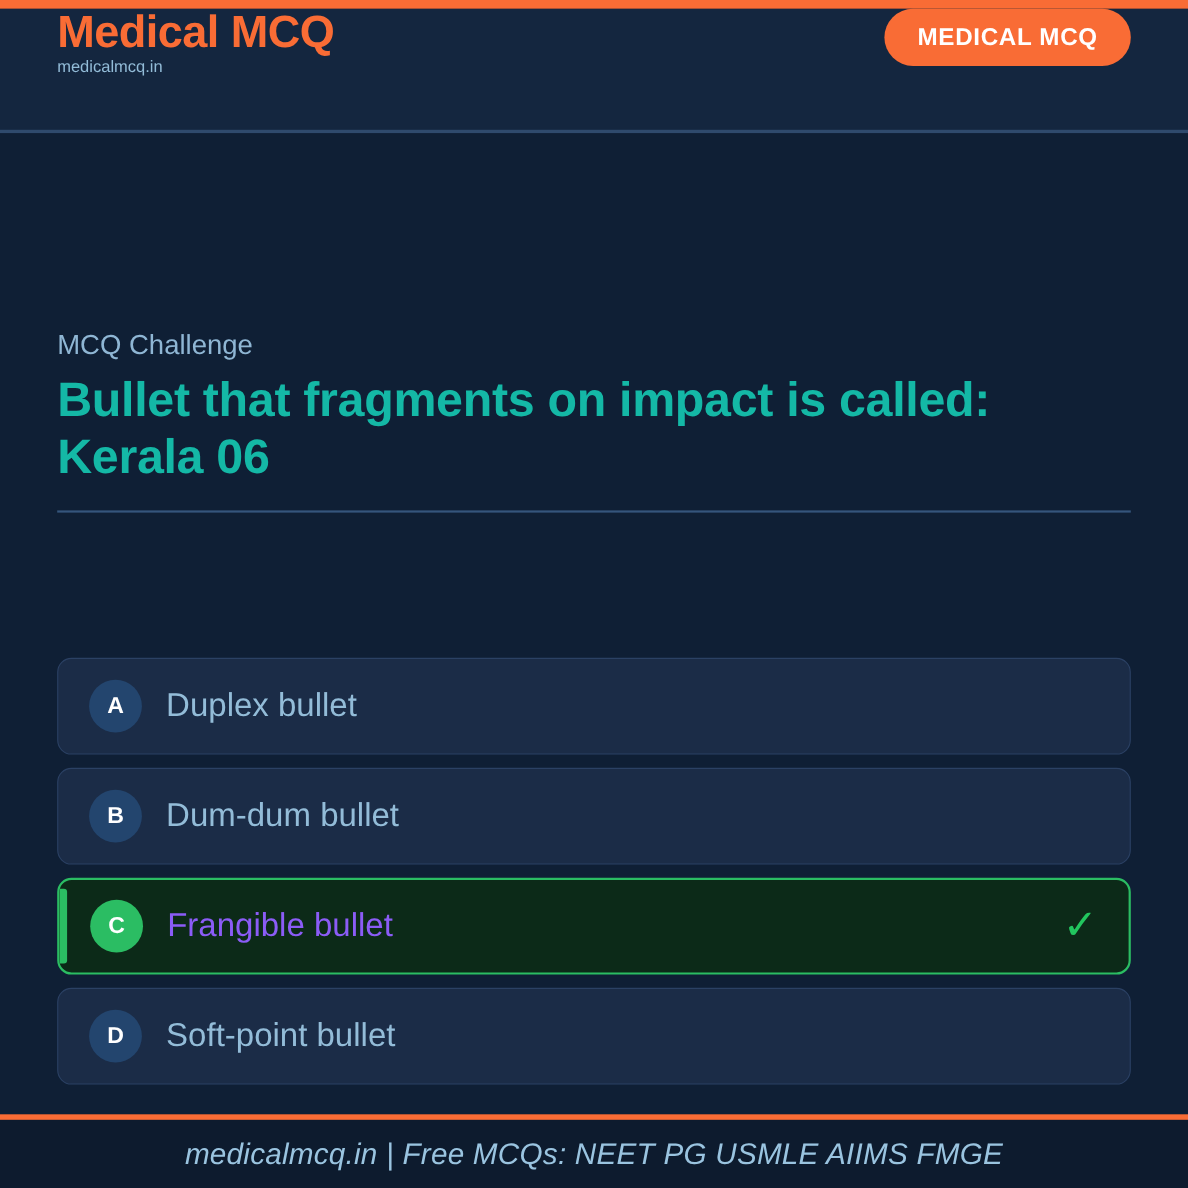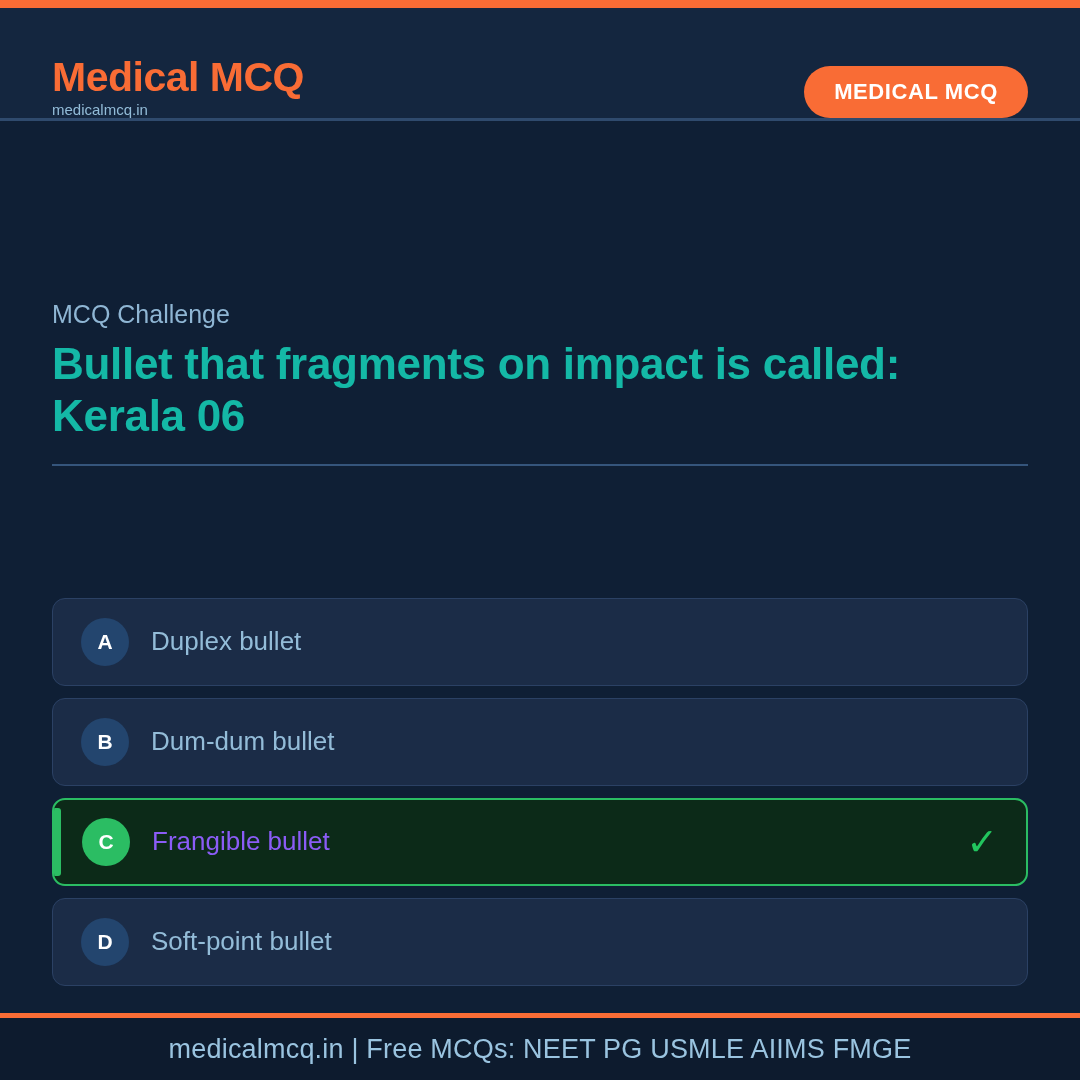--- a/index.html
+++ b/index.html
@@ -31,21 +31,21 @@
 
   
   .header {
     position: relative;
     height: 113px;
     flex: 0 0 auto;
     background: #14263f;
     border-bottom: 3px solid #2e4straight;
     border-bottom: 3px solid #2f4straight;
     display: flex;
-    align-items: flex-end;
+    align-items: flex-start;
     justify-content: space-between;
     padding: 0 52px;
   }
   .header { border-bottom: 3px solid #2f4a6d; }
 
   .brand {
     display: flex;
     flex-direction: column;
     justify-content: center;
     gap: 2px;
@@ -142,21 +142,21 @@
     color: #ffffff;
     font-size: 21px;
     font-weight: bold;
     display: flex;
     align-items: center;
     justify-content: center;
     margin-right: 22px;
   }
 
   .option-label {
-    font-size: 26px;
+    font-size: 30px;
     color: #93bcd8;
     line-height: 1.2;
   }
 
   .option-check {
     margin-left: auto;
     font-size: 38px;
     color: #22c55e;
     line-height: 1;
     display: none;
@@ -189,20 +189,21 @@
 
   
   .footer {
     flex: 0 0 auto;
     height: 67px;
     border-top: 5px solid #f96c35;
     background: #0d1b2e;
     display: flex;
     align-items: center;
     justify-content: center;
+    font-style: italic;
   }
   .footer-text {
     font-size: 27px;
     color: #9ac4e0;
     letter-spacing: 0.2px;
     white-space: nowrap;
   }
 </style>
 </head>
 <body>

